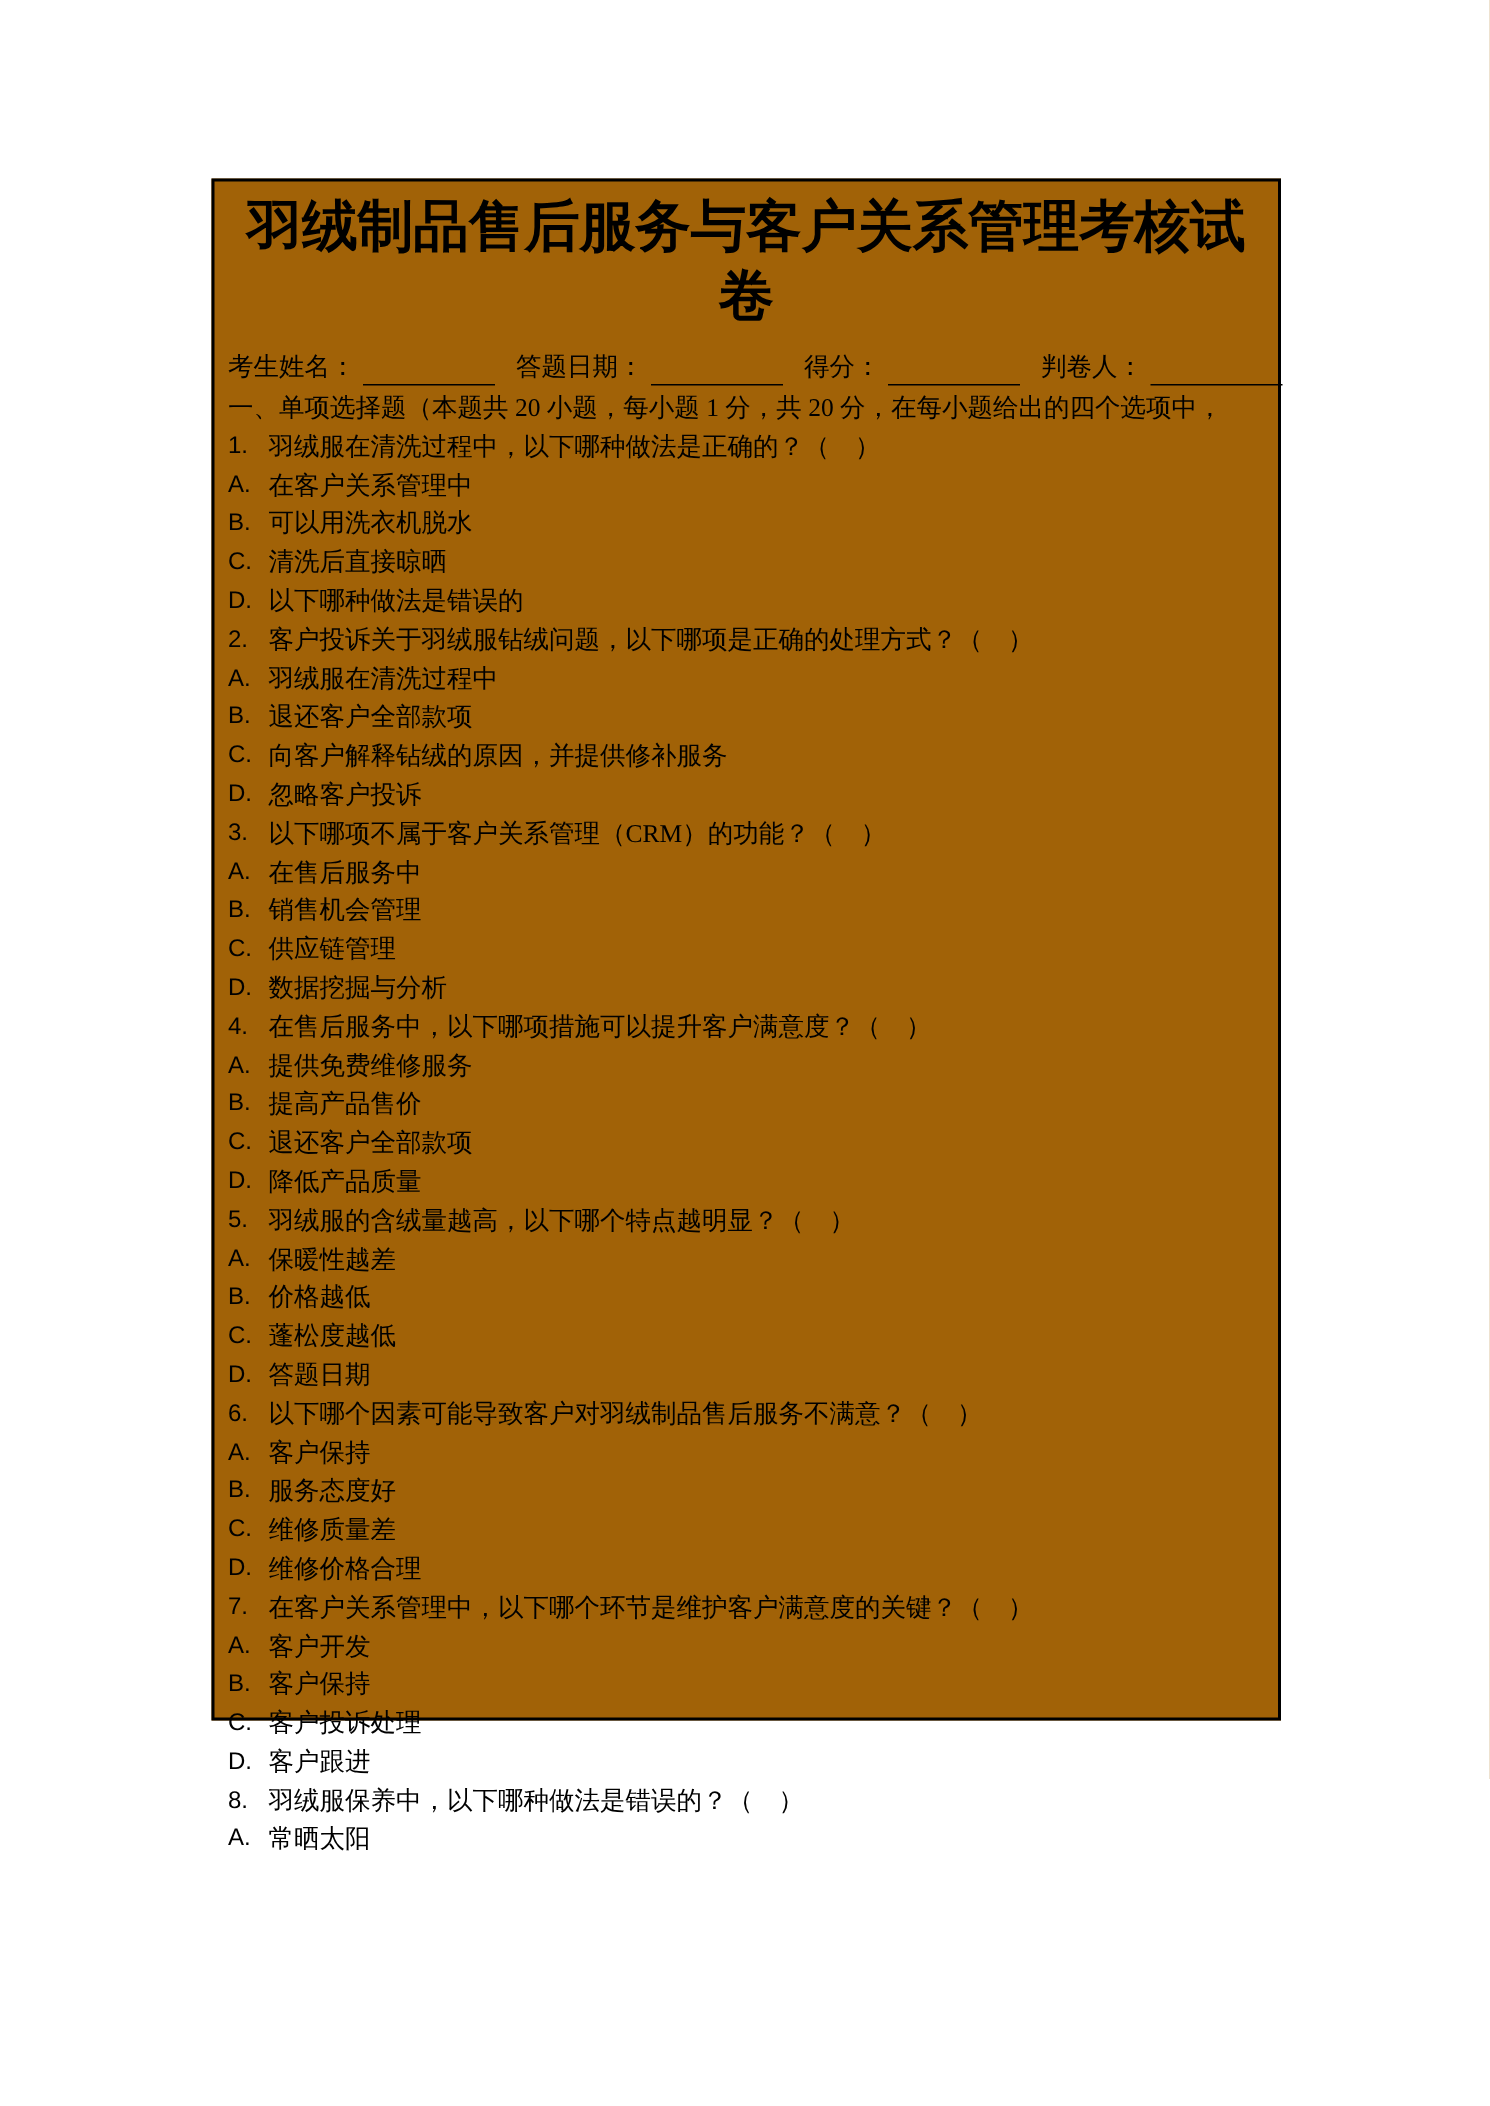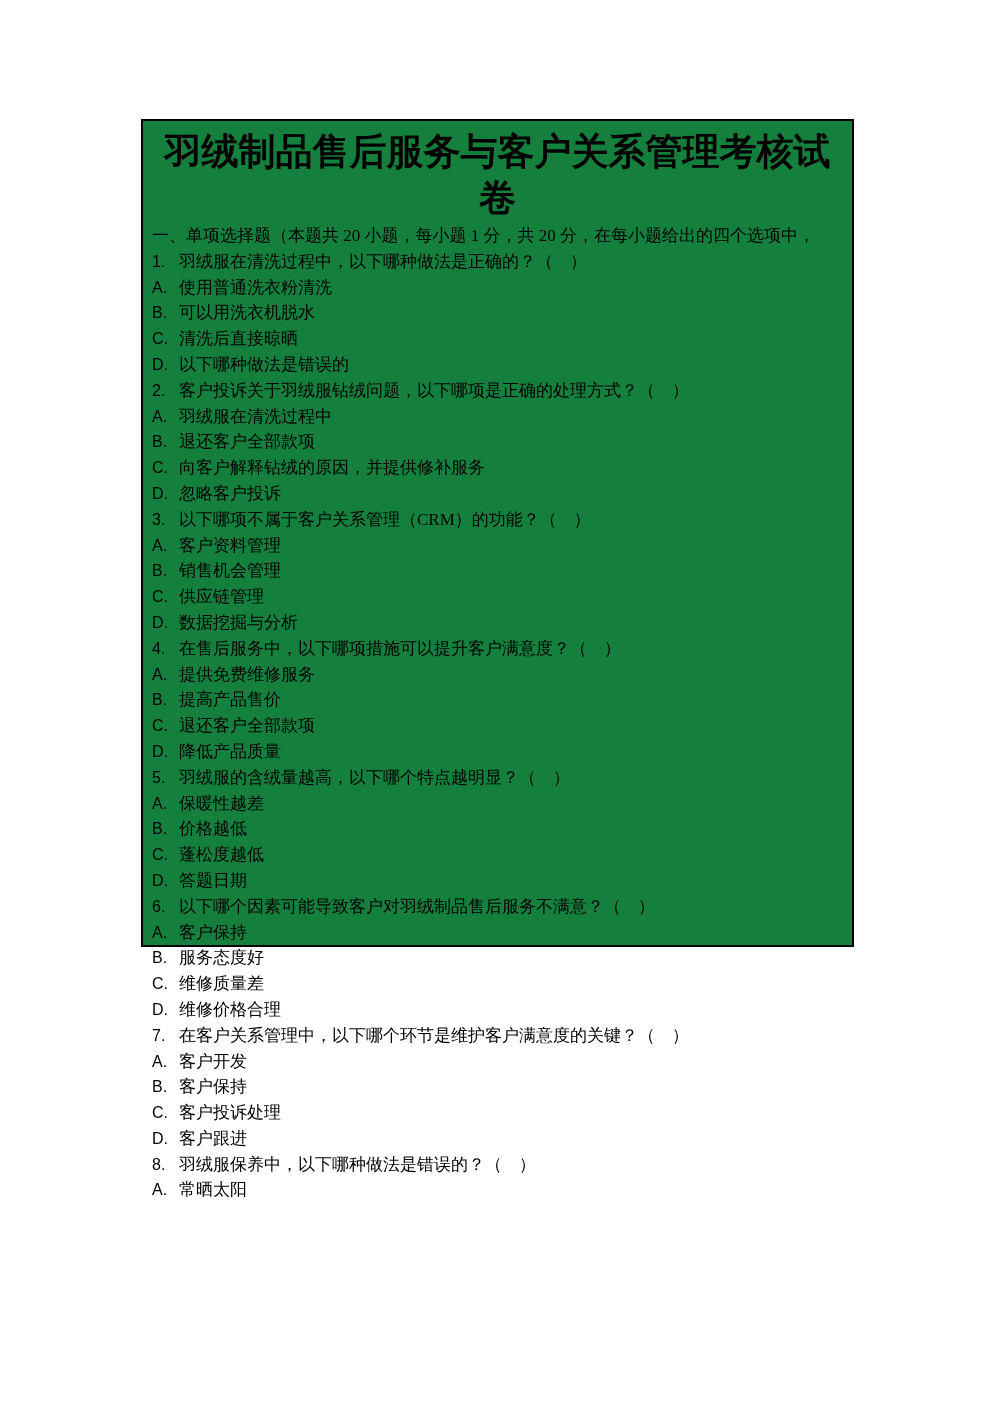--- a/index.html
+++ b/index.html
@@ -14,25 +14,25 @@
     background: #ffffff;
     overflow: hidden;
     font-family: "Liberation Serif", serif;
     color: #000000;
   }
   .exam-box {
     position: absolute;
     left: 141px;
     top: 119px;
     width: 713px;
-    height: 828px;
+    height: 1028px;
     border: 2px solid #000000;
     box-sizing: border-box;
     padding: 4px 9px 0 9px;
-    background: #15803d;
+    background: #a16207;
   }
   .exam-title {
     margin-top: 4px;
     text-align: center;
     font-size: 37px;
     line-height: 46px;
     font-weight: 700;
     letter-spacing: 0;
     word-break: break-all;
   }
@@ -88,37 +88,55 @@
     font-family: Liberation Serif, serif;
   }
 </style>
 </head>
 <body>
 
 <div class="sheet">
   <div class="exam-box">
     <div class="exam-title">羽绒制品售后服务与客户关系管理考核试卷</div>
 
+    <div class="meta-row" id="meta-row">
+        <span class="meta-field">
+          <span class="meta-label">考生姓名：</span>
+          <span class="meta-blank"></span>
+        </span>
+        <span class="meta-field">
+          <span class="meta-label">答题日期：</span>
+          <span class="meta-blank"></span>
+        </span>
+        <span class="meta-field">
+          <span class="meta-label">得分：</span>
+          <span class="meta-blank"></span>
+        </span>
+        <span class="meta-field">
+          <span class="meta-label">判卷人：</span>
+          <span class="meta-blank"></span>
+        </span>
+      </div>
 
     <div class="content">
       <div class="instr-line">一、单项选择题（本题共 20 小题，每小题 1 分，共 20 分，在每小题给出的四个选项中，</div>
 
       <div id="questions">
           <div class="line"><span class="prefix">1.</span><span class="ltext">羽绒服在清洗过程中，以下哪种做法是正确的？（　）</span></div>
-          <div class="line"><span class="prefix">A.</span><span class="ltext">使用普通洗衣粉清洗</span></div>
+          <div class="line"><span class="prefix">A.</span><span class="ltext">在客户关系管理中</span></div>
           <div class="line"><span class="prefix">B.</span><span class="ltext">可以用洗衣机脱水</span></div>
           <div class="line"><span class="prefix">C.</span><span class="ltext">清洗后直接晾晒</span></div>
           <div class="line"><span class="prefix">D.</span><span class="ltext">以下哪种做法是错误的</span></div>
           <div class="line"><span class="prefix">2.</span><span class="ltext">客户投诉关于羽绒服钻绒问题，以下哪项是正确的处理方式？（　）</span></div>
           <div class="line"><span class="prefix">A.</span><span class="ltext">羽绒服在清洗过程中</span></div>
           <div class="line"><span class="prefix">B.</span><span class="ltext">退还客户全部款项</span></div>
           <div class="line"><span class="prefix">C.</span><span class="ltext">向客户解释钻绒的原因，并提供修补服务</span></div>
           <div class="line"><span class="prefix">D.</span><span class="ltext">忽略客户投诉</span></div>
           <div class="line"><span class="prefix">3.</span><span class="ltext">以下哪项不属于客户关系管理（CRM）的功能？（　）</span></div>
-          <div class="line"><span class="prefix">A.</span><span class="ltext">客户资料管理</span></div>
+          <div class="line"><span class="prefix">A.</span><span class="ltext">在售后服务中</span></div>
           <div class="line"><span class="prefix">B.</span><span class="ltext">销售机会管理</span></div>
           <div class="line"><span class="prefix">C.</span><span class="ltext">供应链管理</span></div>
           <div class="line"><span class="prefix">D.</span><span class="ltext">数据挖掘与分析</span></div>
           <div class="line"><span class="prefix">4.</span><span class="ltext">在售后服务中，以下哪项措施可以提升客户满意度？（　）</span></div>
           <div class="line"><span class="prefix">A.</span><span class="ltext">提供免费维修服务</span></div>
           <div class="line"><span class="prefix">B.</span><span class="ltext">提高产品售价</span></div>
           <div class="line"><span class="prefix">C.</span><span class="ltext">退还客户全部款项</span></div>
           <div class="line"><span class="prefix">D.</span><span class="ltext">降低产品质量</span></div>
           <div class="line"><span class="prefix">5.</span><span class="ltext">羽绒服的含绒量越高，以下哪个特点越明显？（　）</span></div>
           <div class="line"><span class="prefix">A.</span><span class="ltext">保暖性越差</span></div>

